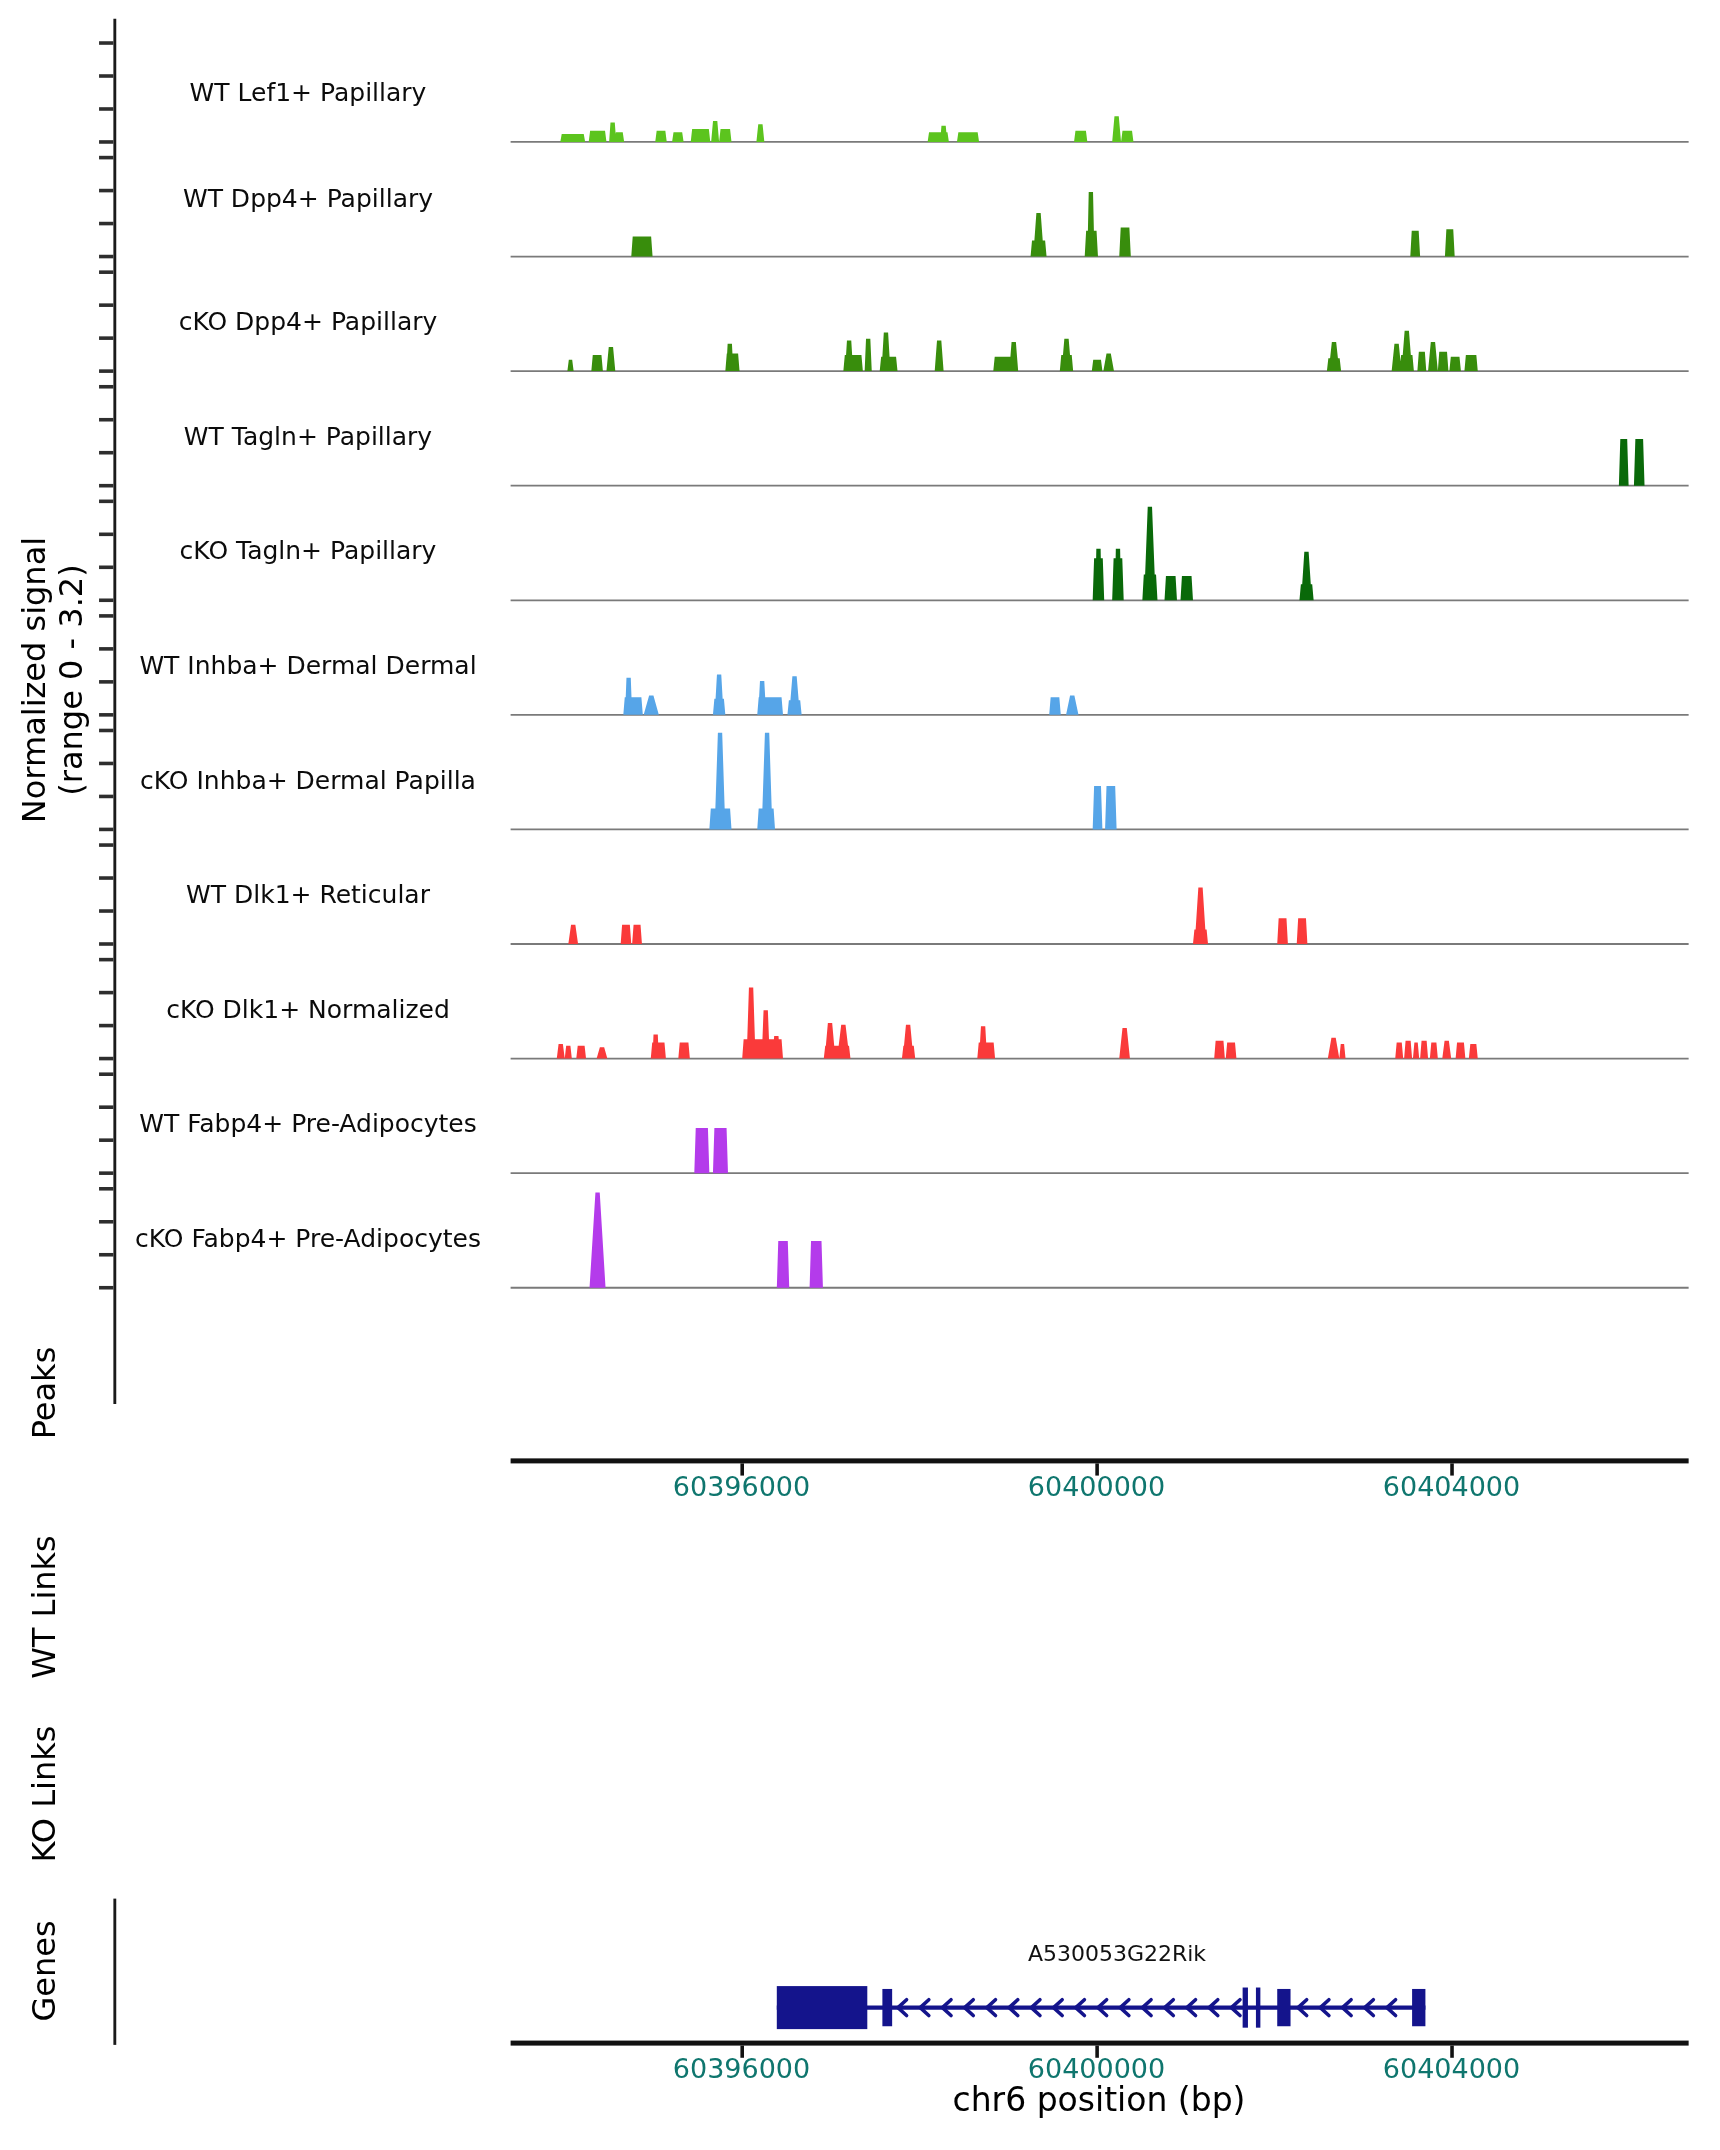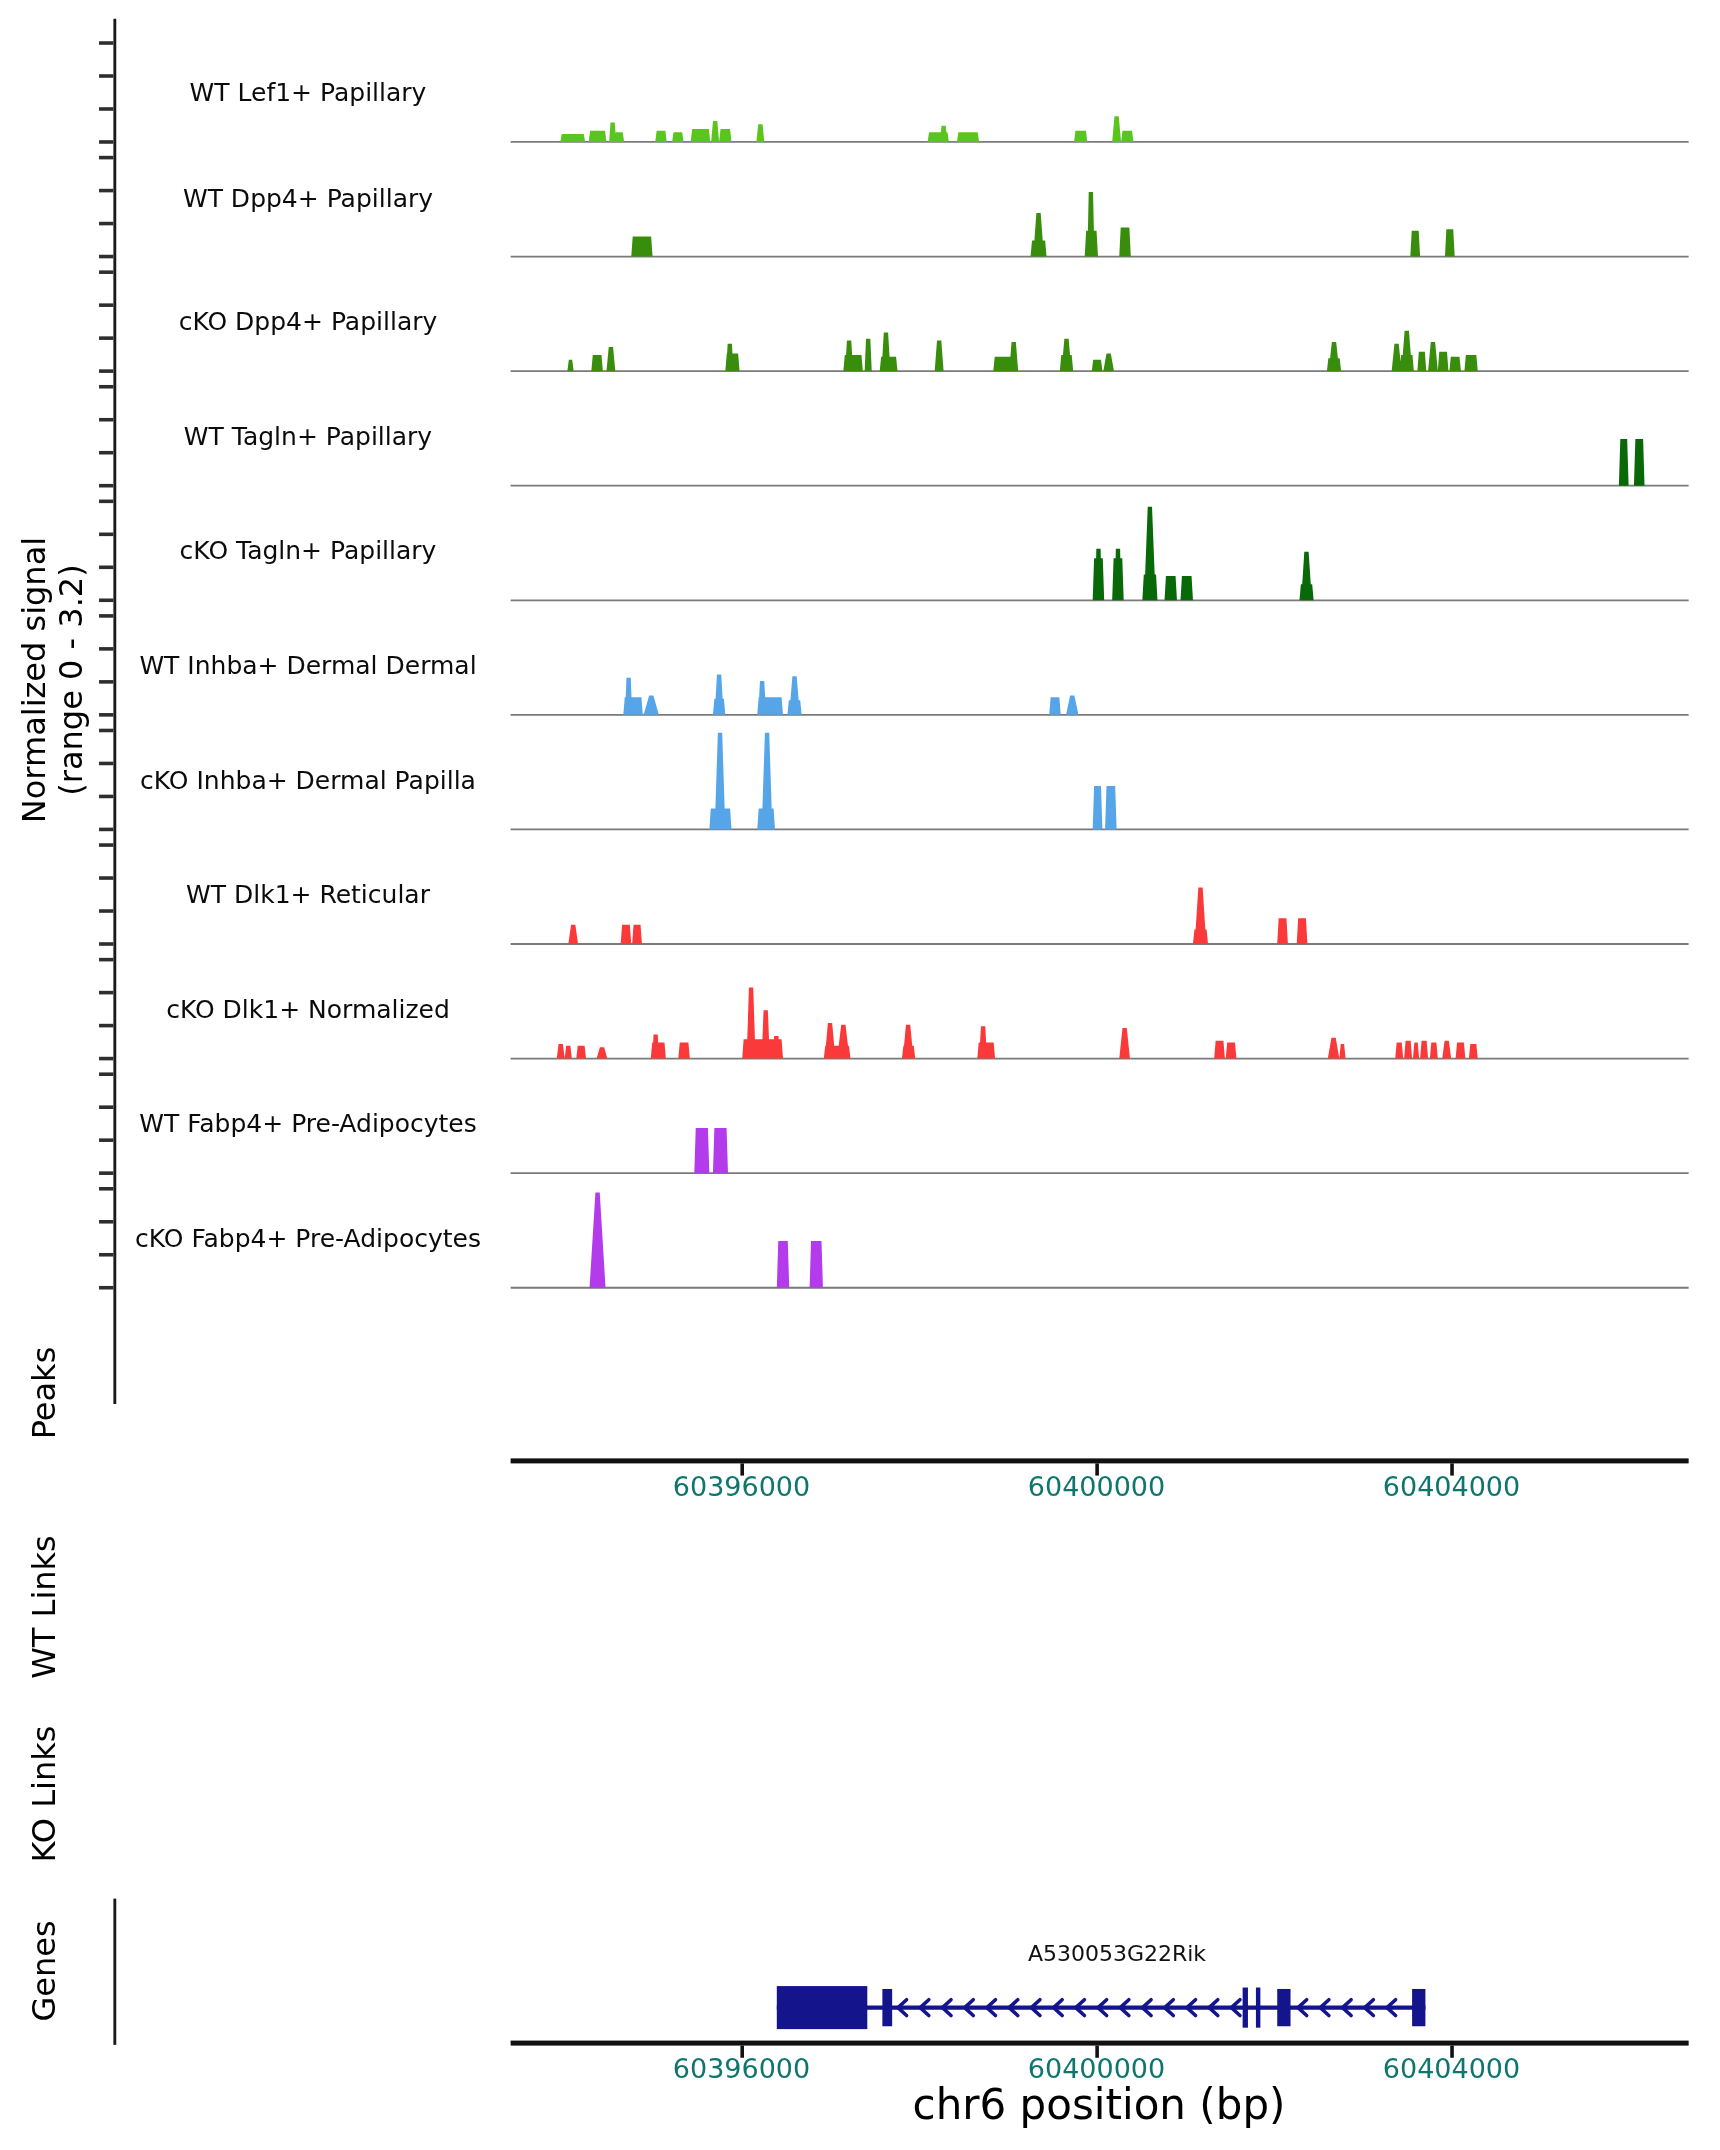--- a/index.html
+++ b/index.html
@@ -7,21 +7,21 @@
        font-family:"DejaVu Sans","Liberation Sans",sans-serif;}
   #gfx{position:absolute;left:0;top:0;}
   .tracklabel{position:absolute;width:430px;left:93px;text-align:center;
        font-size:25px;color:#0b0b0b;white-space:nowrap;}
   .ticklabel{position:absolute;width:229px;text-align:center;font-size:27px;color:#0f766e;}
   .rot{position:absolute;transform:translate(-50%,-50%) rotate(-90deg);
        font-size:32px;color:#000;white-space:nowrap;text-align:center;}
   #ylabel{position:absolute;transform:translate(-50%,-50%) rotate(-90deg);
        font-size:32px;color:#000;text-align:center;line-height:37px;white-space:nowrap;}
   #gene-label{position:absolute;transform:translate(-50%,0);font-size:22px;color:#111;}
-  #xlabel{position:absolute;transform:translate(-50%,0);font-size:42px;color:#000;}
+  #xlabel{position:absolute;transform:translate(-50%,0);font-size:33px;color:#000;}
 </style>
 </head>
 <body>
 
 <div id="fig">
   <svg id="gfx" width="1721" height="2151" viewBox="0 0 2400 3000">
       <line x1="712" x2="2355" y1="198" y2="198" stroke="#7a7a7a" stroke-width="2.5"></line>
       <path d="M781.3,198 L783.3,186.8 L814.0,186.8 L816.0,198 Z M820.9,198 L822.9,182.3 L843.7,182.3 L845.7,198 Z M849.4,198 L851.3,171.0 L857.3,171.0 L859.3,198 Z M856.8,198 L858.8,184.5 L868.4,184.5 L870.4,198 Z M913.7,198 L915.7,182.3 L927.8,182.3 L929.8,198 Z M937.2,198 L939.2,184.5 L951.3,184.5 L953.3,198 Z M963.2,198 L965.2,180.0 L988.5,180.0 L990.5,198 Z M991.7,198 L994.3,168.8 L1000.3,168.8 L1002.8,198 Z M1002.8,198 L1004.8,180.0 L1018.1,180.0 L1020.1,198 Z M1054.8,198 L1057.4,173.3 L1063.4,173.3 L1065.9,198 Z M1293.6,198 L1295.6,184.5 L1321.3,184.5 L1323.3,198 Z M1311.0,198 L1312.9,175.5 L1318.9,175.5 L1320.9,198 Z M1334.5,198 L1336.5,184.5 L1363.4,184.5 L1365.4,198 Z M1497.8,198 L1499.8,182.3 L1514.4,182.3 L1516.4,198 Z M1551.0,198 L1554.2,162.0 L1560.2,162.0 L1563.4,198 Z M1563.4,198 L1565.4,182.3 L1578.7,182.3 L1580.7,198 Z " fill="#5cc41e" stroke="none"></path>
       <line x1="712" x2="2355" y1="357.8" y2="357.8" stroke="#7a7a7a" stroke-width="2.5"></line>
       <path d="M880.3,357.8 L882.3,329.9 L908.0,329.9 L910.0,357.8 Z M1437.2,357.8 L1439.2,335.3 L1457.5,335.3 L1459.5,357.8 Z M1440.9,357.8 L1445.3,297.1 L1451.3,297.1 L1455.8,357.8 Z M1512.7,357.8 L1514.7,321.8 L1529.2,321.8 L1531.2,357.8 Z M1516.4,357.8 L1518.3,267.8 L1524.3,267.8 L1526.3,357.8 Z M1560.9,357.8 L1562.9,317.3 L1575.0,317.3 L1577.0,357.8 Z M1966.8,357.8 L1968.8,321.8 L1978.5,321.8 L1980.5,357.8 Z M2015.1,357.8 L2017.1,319.6 L2026.7,319.6 L2028.7,357.8 Z " fill="#388d0c" stroke="none"></path>

